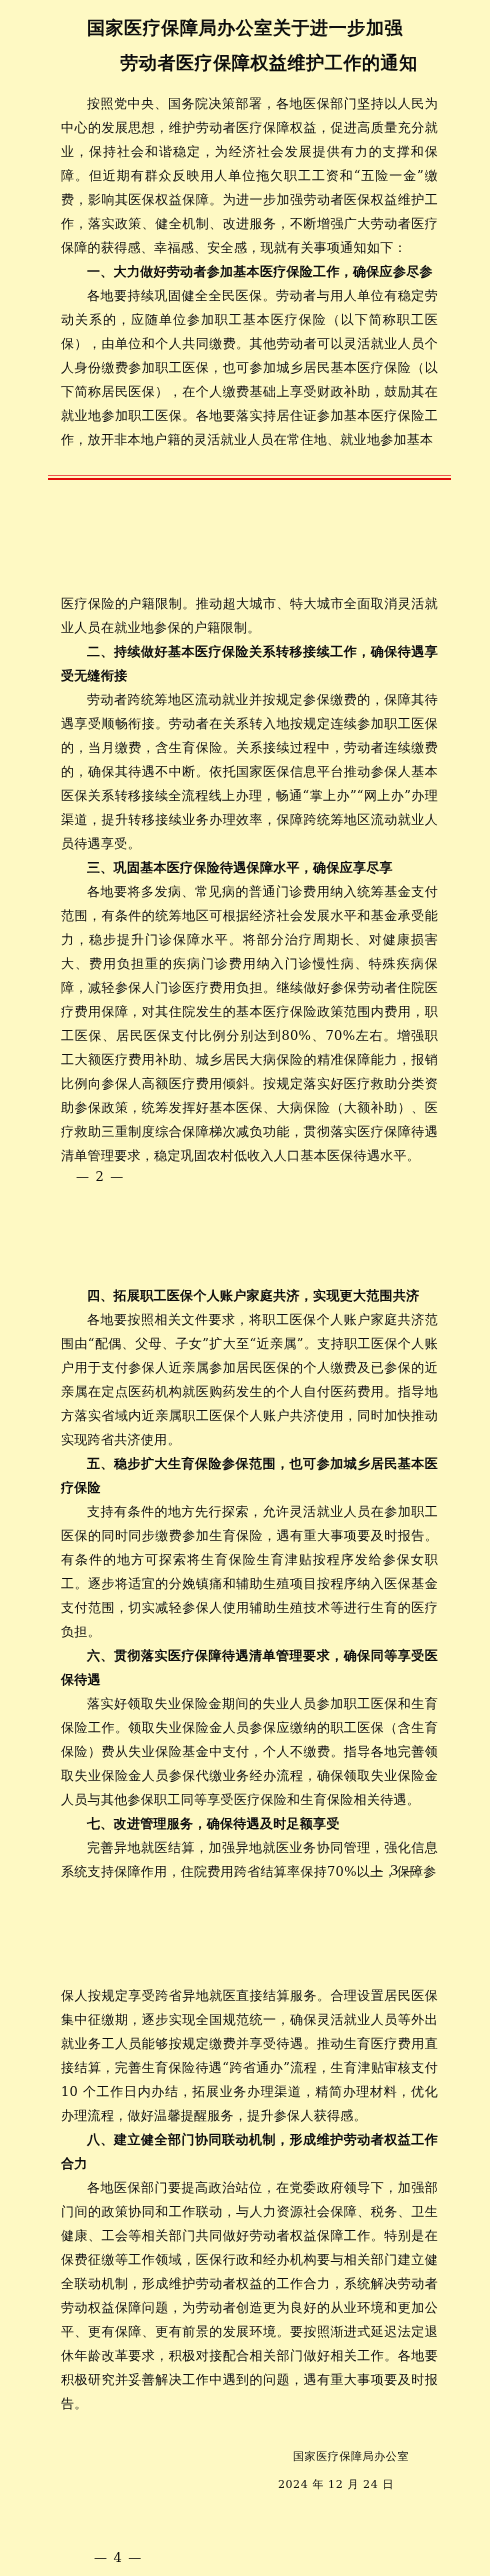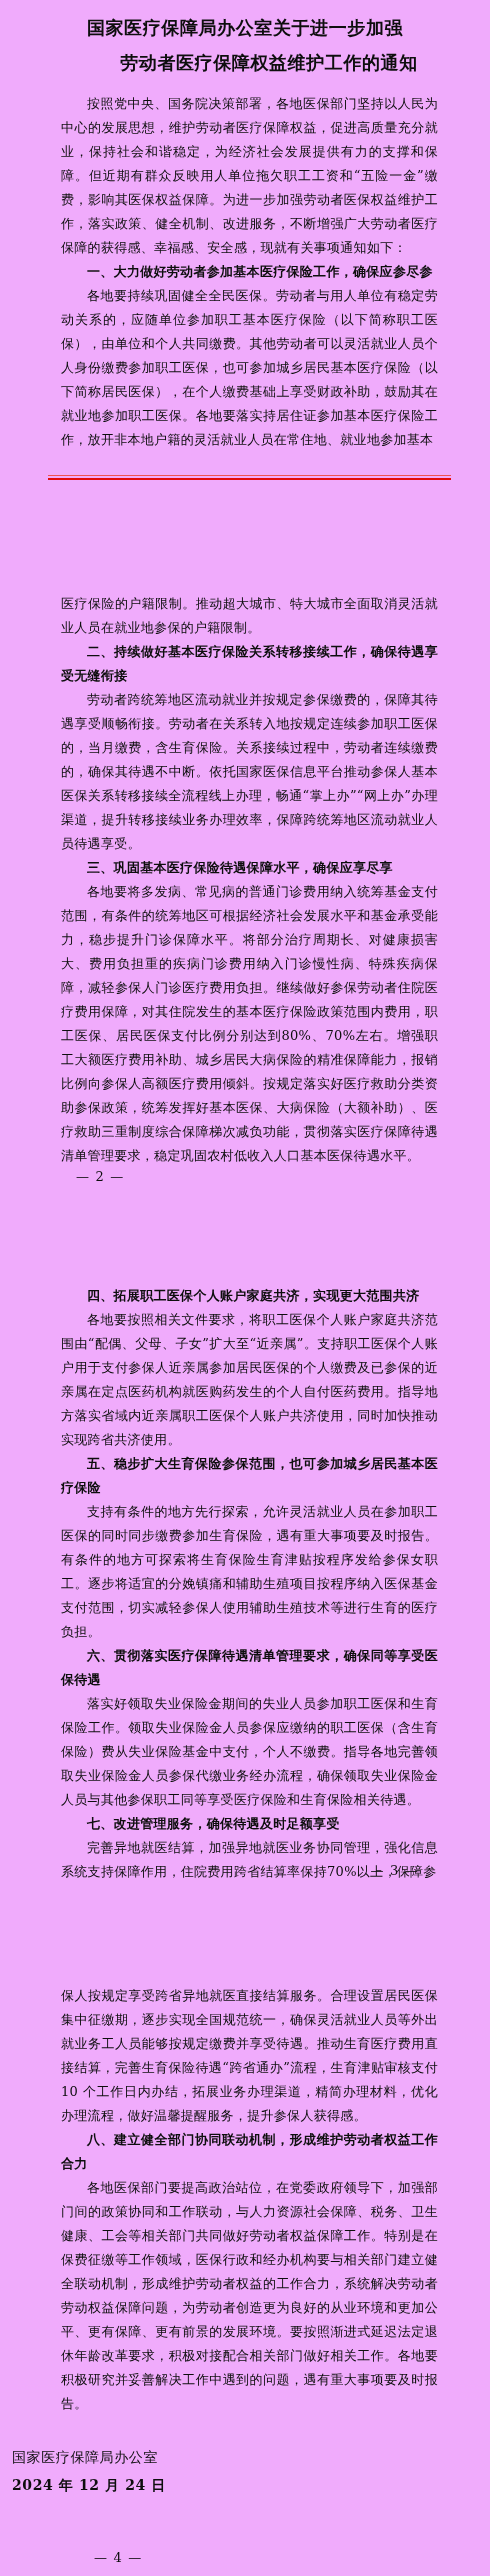--- a/index.html
+++ b/index.html
@@ -4,21 +4,21 @@
 <style>
   html, body {
     margin: 0;
     padding: 0;
     background: #ffffff;
   }
   #page {
     position: relative;
     width: 490px;
     height: 2576px;
-    background: #f0abfc;
+    background: #fef9c3;
     font-family: "DejaVu Serif", "Liberation Serif", serif;
     color: #0e0e0e;
     overflow: hidden;
   }
   .doc-title {
     position: absolute;
     left: 0;
     right: 0;
     text-align: center;
     font-size: 18px;
@@ -79,28 +79,28 @@
     line-height: 18.4px;
     letter-spacing: 1.2px;
     white-space: nowrap;
   }
   #pageno2 { top: 1168px; left: 76px; }
   #pageno3 { top: 1862px; right: 71px; }
   #pageno4 { top: 2549px; left: 94px; }
   .sig-line {
     position: absolute;
     left: 12px;
-    font-size: 14px;
+    font-size: 11px;
     line-height: 24.5px;
     letter-spacing: 0.6px;
-    text-align: left;
+    text-align: right;
     white-space: nowrap;
   }
   #sig-office { top: 2445px; right: 81px; }
-  #sig-date { top: 2473px; right: 96px; font-weight: bold; }
+  #sig-date { top: 2473px; right: 96px; }
 </style>
 </head>
 <body>
 
 <div id="page">
 
   <div class="doc-title" id="title-l1">国家医疗保障局办公室关于进一步加强</div>
   <div class="doc-title" id="title-l2">劳动者医疗保障权益维护工作的通知</div>
 
   <div class="textblock" id="block1">

